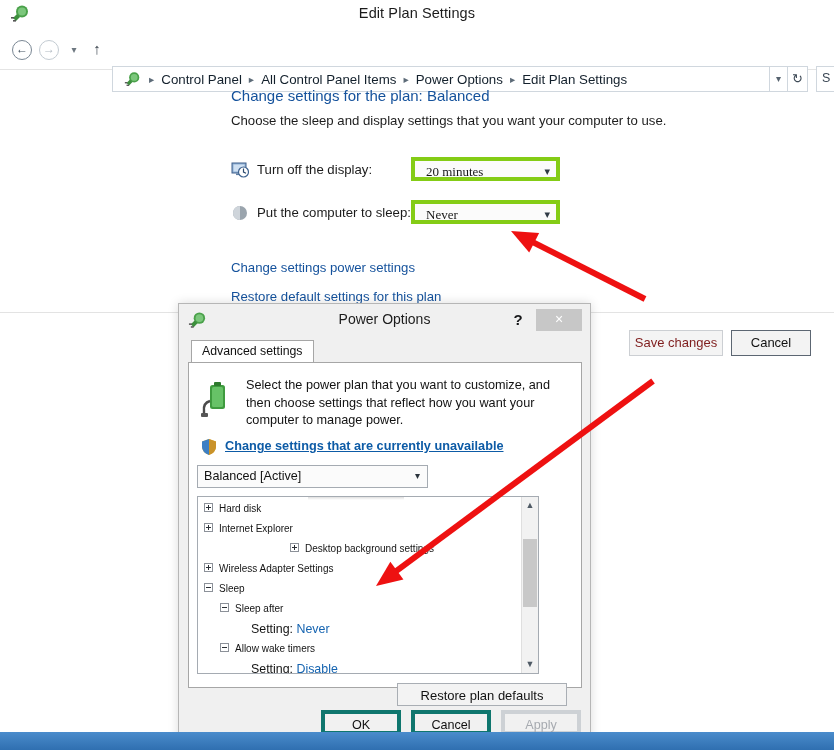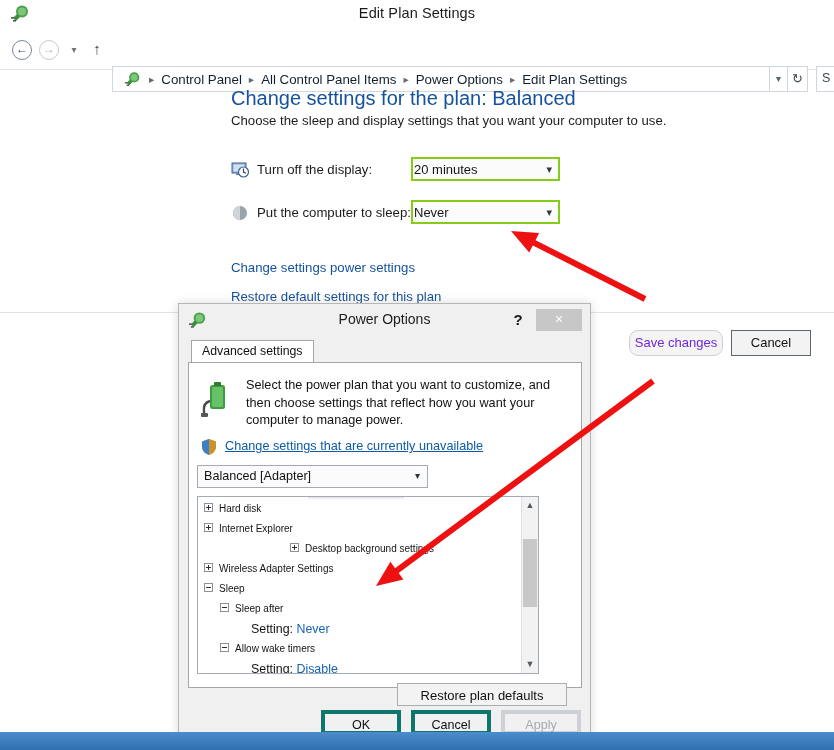--- a/index.html
+++ b/index.html
@@ -74,58 +74,58 @@
   .searchbox {
     position: absolute; left: 816px; top: 36px; width: 40px; height: 26px;
     border: 1px solid #d0d7de; box-sizing: border-box; background: #fff;
     font-size: 12.5px; color: #3c4855; padding: 4px 0 0 5px;
     overflow: hidden; white-space: nowrap;
   }
 
   
   .page-head {
     position: absolute; left: 231px; top: 87px;
-    font-size: 20px; color: #15529c;
+    font-size: 15px; color: #15529c;
   }
   .page-sub {
     position: absolute; left: 231px; top: 113px;
     font-size: 13.2px; color: #1d1d1d;
   }
 
   .setrow { position: absolute; height: 24px; }
   .setrow .ricon { position: absolute; left: 0; top: 2px; width: 18px; height: 18px; }
   .setrow .rlabel {
     position: absolute; left: 26px; top: 3px; font-size: 13.2px; color: #1b1b1b;
     white-space: nowrap;
   }
   .combo {
     position: absolute; height: 24px; box-sizing: border-box;
-    border: 2px solid #84cc16; background: #fbfbfb;
-    font-size: 13px; color: #161616; padding: 3px 0 0 1px;
+    border: 4px solid #84cc16; background: #fbfbfb;
+    font-size: 13px; color: #161616; padding: 3px 0 0 11px; font-family: Liberation Serif, serif;
   }
   .combo .cv { display: inline-block; }
   .combo .carrow {
     position: absolute; right: 6px; top: 4px; font-size: 11px; color: #2f3a45;
   }
 
   .pagelink {
     position: absolute; left: 231px; font-size: 13.2px; color: #15529c;
     cursor: pointer; white-space: nowrap;
   }
 
   .hrule {
     position: absolute; left: 0; width: 834px; height: 1px; background: #e3e3e3;
   }
 
   .winbtn {
     position: absolute; height: 26px; box-sizing: border-box;
     border: 1px solid #a9aeb4; background: #f3f3f3;
     font-size: 13px; color: #121212; text-align: center; line-height: 23px;
   }
-  .winbtn.disabled { color: #6d28d9; border-color: #cccfd3; background: #f4f4f4; border-radius: 9px; }
+  .winbtn.disabled { color: #7f1d1d; border-color: #cccfd3; background: #f4f4f4; }
 
   
   .dlg {
     position: absolute; left: 178px; top: 303px; width: 413px; height: 444px;
     background: #f0f0f0; border: 1px solid #b6b6b6; box-sizing: border-box;
     box-shadow: 0 0 10px rgba(0,0,0,0.14);
   }
   .dlg-title {
     position: absolute; left: 0; top: 0; width: 411px; height: 33px;
     background: #f0f0f0;
@@ -162,21 +162,21 @@
   }
   .intro-icon { position: absolute; left: 12px; top: 18px; width: 34px; height: 38px; }
   .intro-text {
     position: absolute; left: 57px; top: 14px; width: 320px;
     font-size: 12.7px; color: #121212; line-height: 17.5px;
   }
   .shield-row { position: absolute; left: 12px; top: 76px; height: 18px; }
   .shield-ic { position: absolute; left: 0; top: 0; width: 16px; height: 16px; }
   .shield-link {
     position: absolute; left: 24px; top: 0; font-size: 12.7px;
-    color: #0d5ba6; text-decoration: underline; white-space: nowrap;
+    color: #0d5ba6; text-decoration: underline; white-space: nowrap; font-weight: bold;
   }
   .plan-combo {
     position: absolute; left: 8px; top: 102px; width: 231px; height: 23px;
     box-sizing: border-box; border: 1px solid #a5abb2; background: #fbfbfb;
     font-size: 12.6px; color: #121212; padding: 3px 0 0 6px;
   }
   .plan-combo .carrow { position: absolute; right: 7px; top: 4px; font-size: 10px; color: #2b343d; }
 
   .tree {
     position: absolute; left: 8px; top: 133px; width: 342px; height: 178px;
@@ -353,21 +353,21 @@
         <div class="shield-row">
           <svg class="shield-ic" viewBox="0 0 16 16">
             <path d="M8 0 L15 2.5 V8 Q15 13 8 16 Q1 13 1 8 V2.5 Z" fill="#e8b23a"></path>
             <path d="M8 0 L15 2.5 V8 Q15 13 8 16 Z" fill="#c9922a"></path>
             <path d="M8 0 L1 2.5 V8 Q1 13 8 16 Z" fill="#3c7fc4"></path>
           </svg>
           <div class="shield-link">Change settings that are currently unavailable</div>
         </div>
 
         <div class="plan-combo">
-          <span>Balanced [Adapter]</span>
+          <span>Balanced [Active]</span>
           <span class="carrow">▾</span>
         </div>
 
         <div class="tree">
           <div class="tree-shadow"></div>
           <div class="tree-inner" id="tree-inner">
               <div class="trow" style="padding-left: 6px; padding-top: 2px;"><span class="tbox"><i></i><i class="v"></i></span><span class="tlabel">Hard disk</span></div>
               <div class="trow" style="padding-left: 6px; padding-top: 2px;"><span class="tbox"><i></i><i class="v"></i></span><span class="tlabel">Internet Explorer</span></div>
               <div class="trow" style="padding-left: 6px; padding-top: 2px; text-align: center;"><span class="tbox"><i></i><i class="v"></i></span><span class="tlabel">Desktop background settings</span></div>
               <div class="trow" style="padding-left: 6px; padding-top: 2px;"><span class="tbox"><i></i><i class="v"></i></span><span class="tlabel">Wireless Adapter Settings</span></div>

